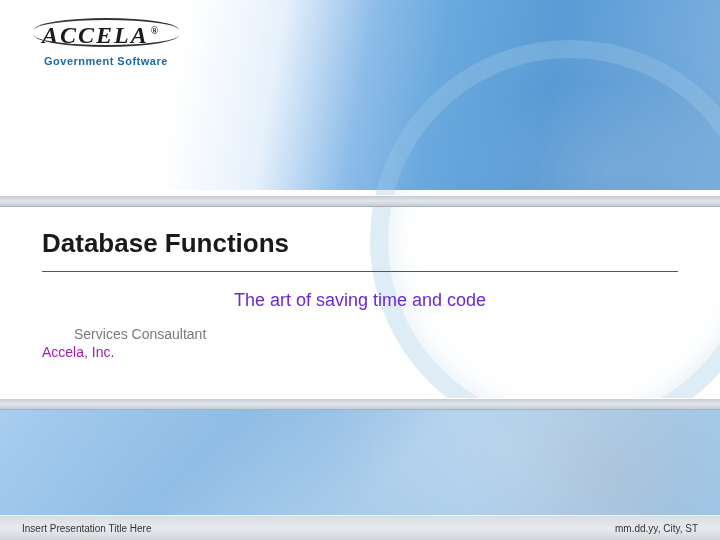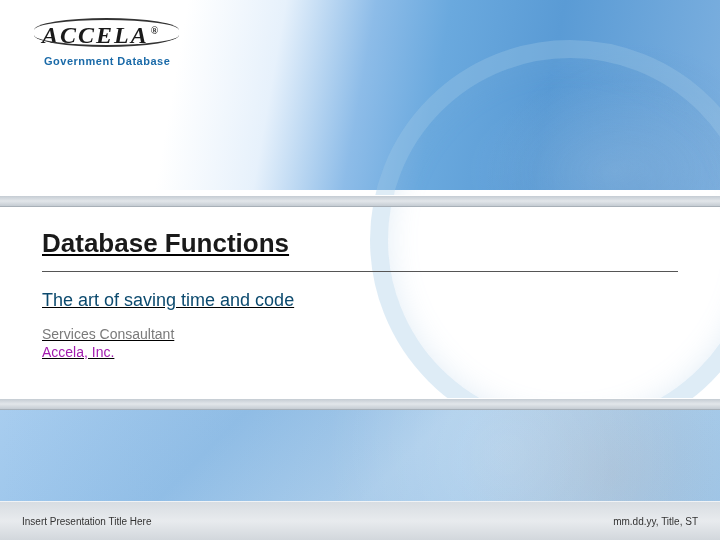--- a/index.html
+++ b/index.html
@@ -108,48 +108,49 @@
       height: 12px;
       background: linear-gradient(to bottom, #c5ccd3 0%, #e2e6ea 50%, #c5ccd3 100%);
       border-top: 1px solid #fff;
       border-bottom: 1px solid #a8b0b8;
     }
     .content-area {
       position: absolute;
       top: 228px;
       left: 42px;
       width: 636px;
-      text-decoration: underline;
     }
     .slide-title {
       font-size: 26px;
       font-weight: bold;
       color: #1a1a1a;
       margin-bottom: 12px;
     }
     .title-divider {
       width: 636px;
       height: 1px;
       background: #555;
       margin-bottom: 18px;
     }
     .subtitle {
       font-size: 18px;
-      color: #0c4a6e;
+      color: #6d28d9;
       margin-bottom: 14px;
+      text-align: center;
     }
     .author {
       font-size: 17px;
       color: #7a7a7a;
       margin-bottom: 2px;
     }
     .author-role {
       font-size: 14px;
       color: #7a7a7a;
       line-height: 1.3;
+      margin-left: 32px;
     }
     .author-company {
       font-size: 14px;
       color: #a21caf;
       line-height: 1.3;
     }
     .gray-bar-lower {
       position: absolute;
       top: 398px;
       left: 0;
@@ -177,21 +178,21 @@
       background: 
         radial-gradient(circle at 70% 40%, rgba(255,255,255,0.18) 0%, transparent 35%),
         radial-gradient(circle at 85% 60%, rgba(180,140,120,0.15) 0%, transparent 25%),
         linear-gradient(90deg, transparent 0%, rgba(120,165,210,0.2) 50%, transparent 100%);
     }
     .footer-bar {
       position: absolute;
       bottom: 0;
       left: 0;
       width: 720px;
-      height: 39px;
+      height: 25px;
       background: linear-gradient(to bottom, #d8dde2 0%, #e8ebee 50%, #d2d7dc 100%);
       border-top: 1px solid #f0f3f6;
       display: flex;
       align-items: center;
       justify-content: space-between;
       padding: 0 22px;
       font-size: 10px;
       color: #333;
     }
   </style>
@@ -202,35 +203,35 @@
   <div class="hero-overlay"></div>
   <div class="hero-arch"></div>
 </div>
 
 <div class="logo-area">
   <div class="logo-brand">
     <div class="logo-swoosh-top"></div>
     <span>ACCELA</span><span class="logo-reg">®</span>
     <div class="logo-swoosh-bottom"></div>
   </div>
-  <div class="logo-tagline">Government Database</div>
+  <div class="logo-tagline">Government Software</div>
 </div>
 
 <div class="gray-bar-upper"></div>
 
 <div class="content-area">
   <h1 class="slide-title">Database Functions</h1>
   <div class="title-divider"></div>
   <div class="subtitle">The art of saving time and code</div>
   <div class="author-role">Services Consaultant</div>
   <div class="author-company">Accela, Inc.</div>
 </div>
 
 <div class="gray-bar-lower"></div>
 
 <div class="lower-banner">
   <div class="lower-overlay"></div>
 </div>
 
 <div class="footer-bar">
   <span>Insert Presentation Title Here</span>
-  <span>mm.dd.yy, Title, ST</span>
+  <span>mm.dd.yy, City, ST</span>
 </div>
 
 </body></html>

